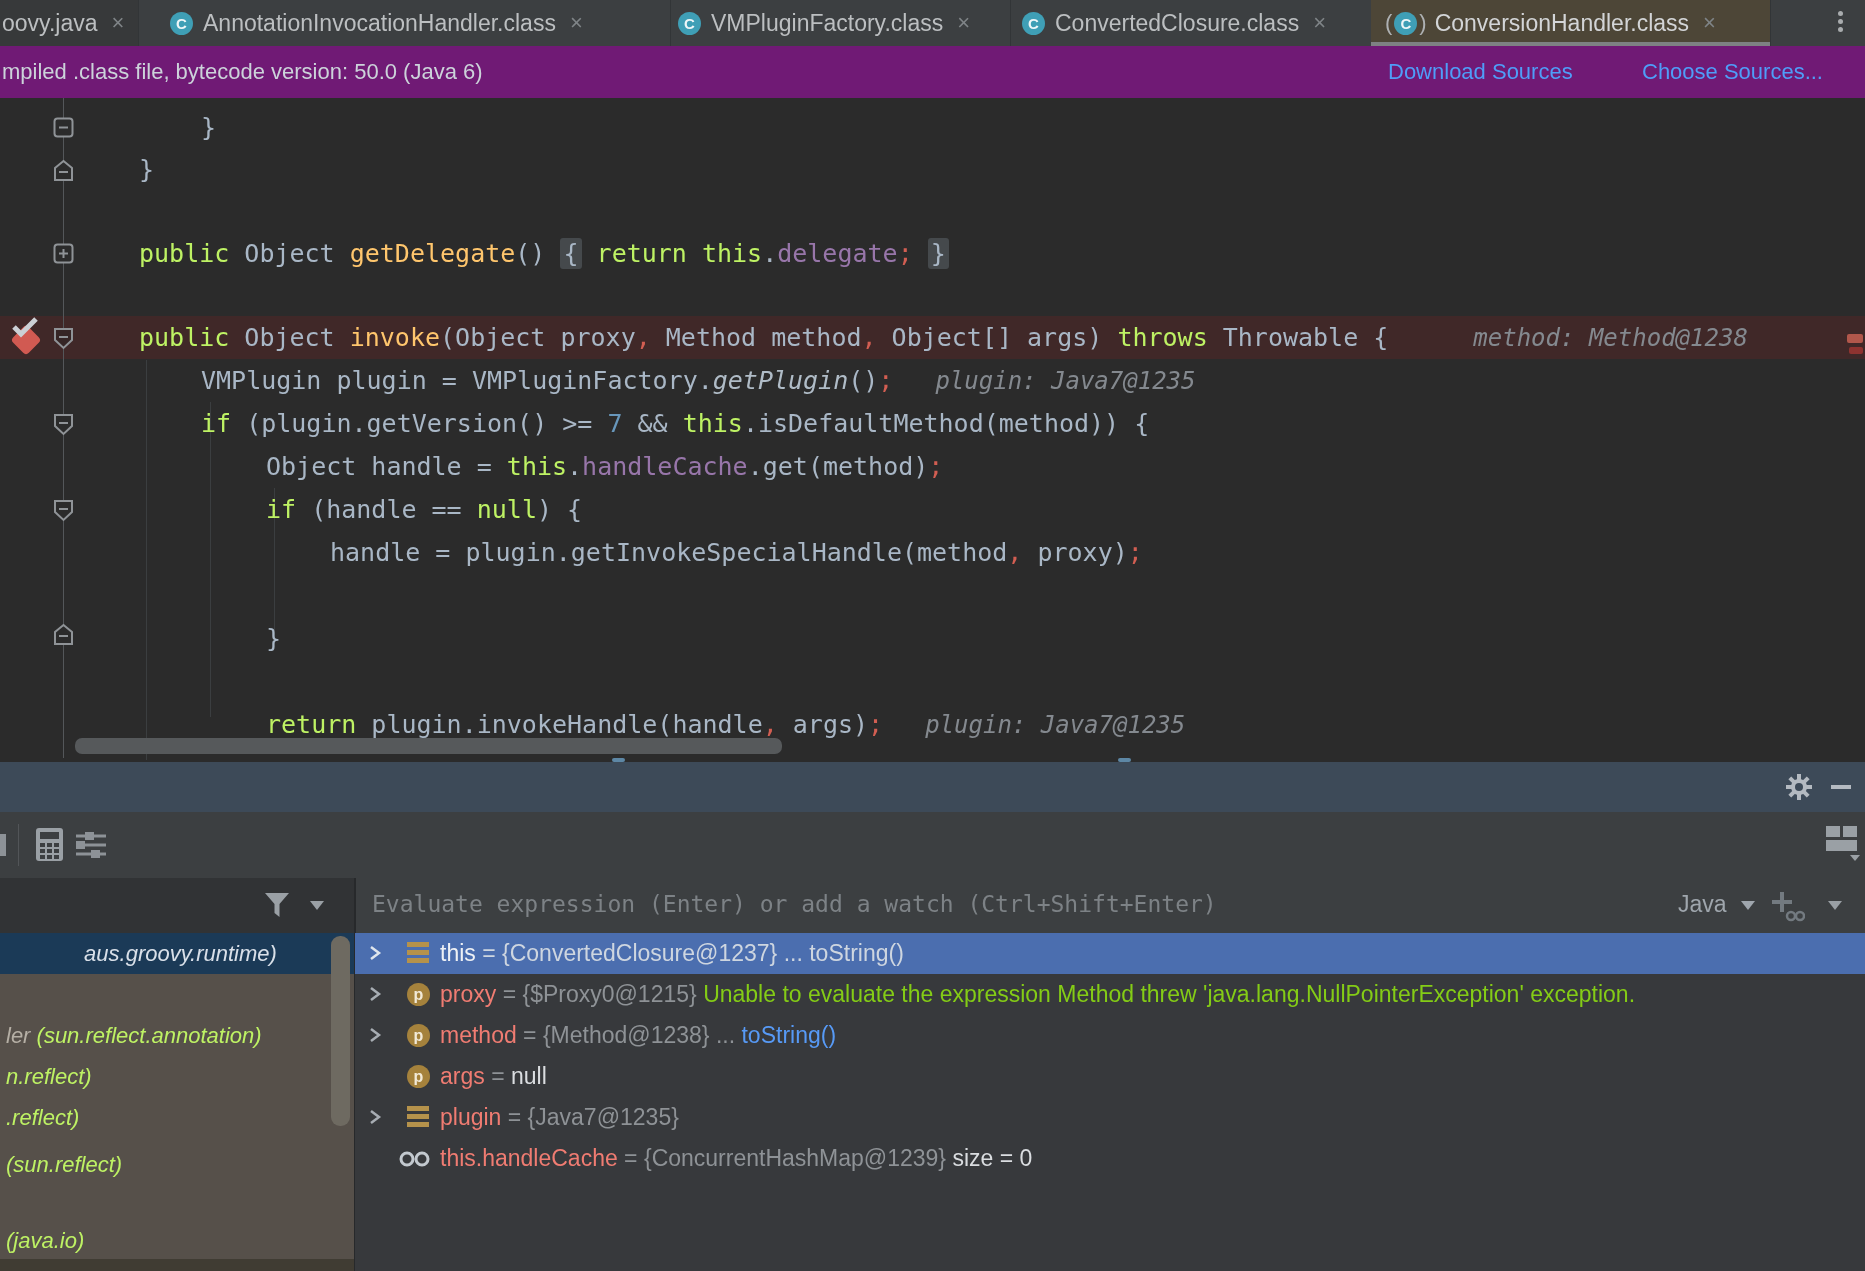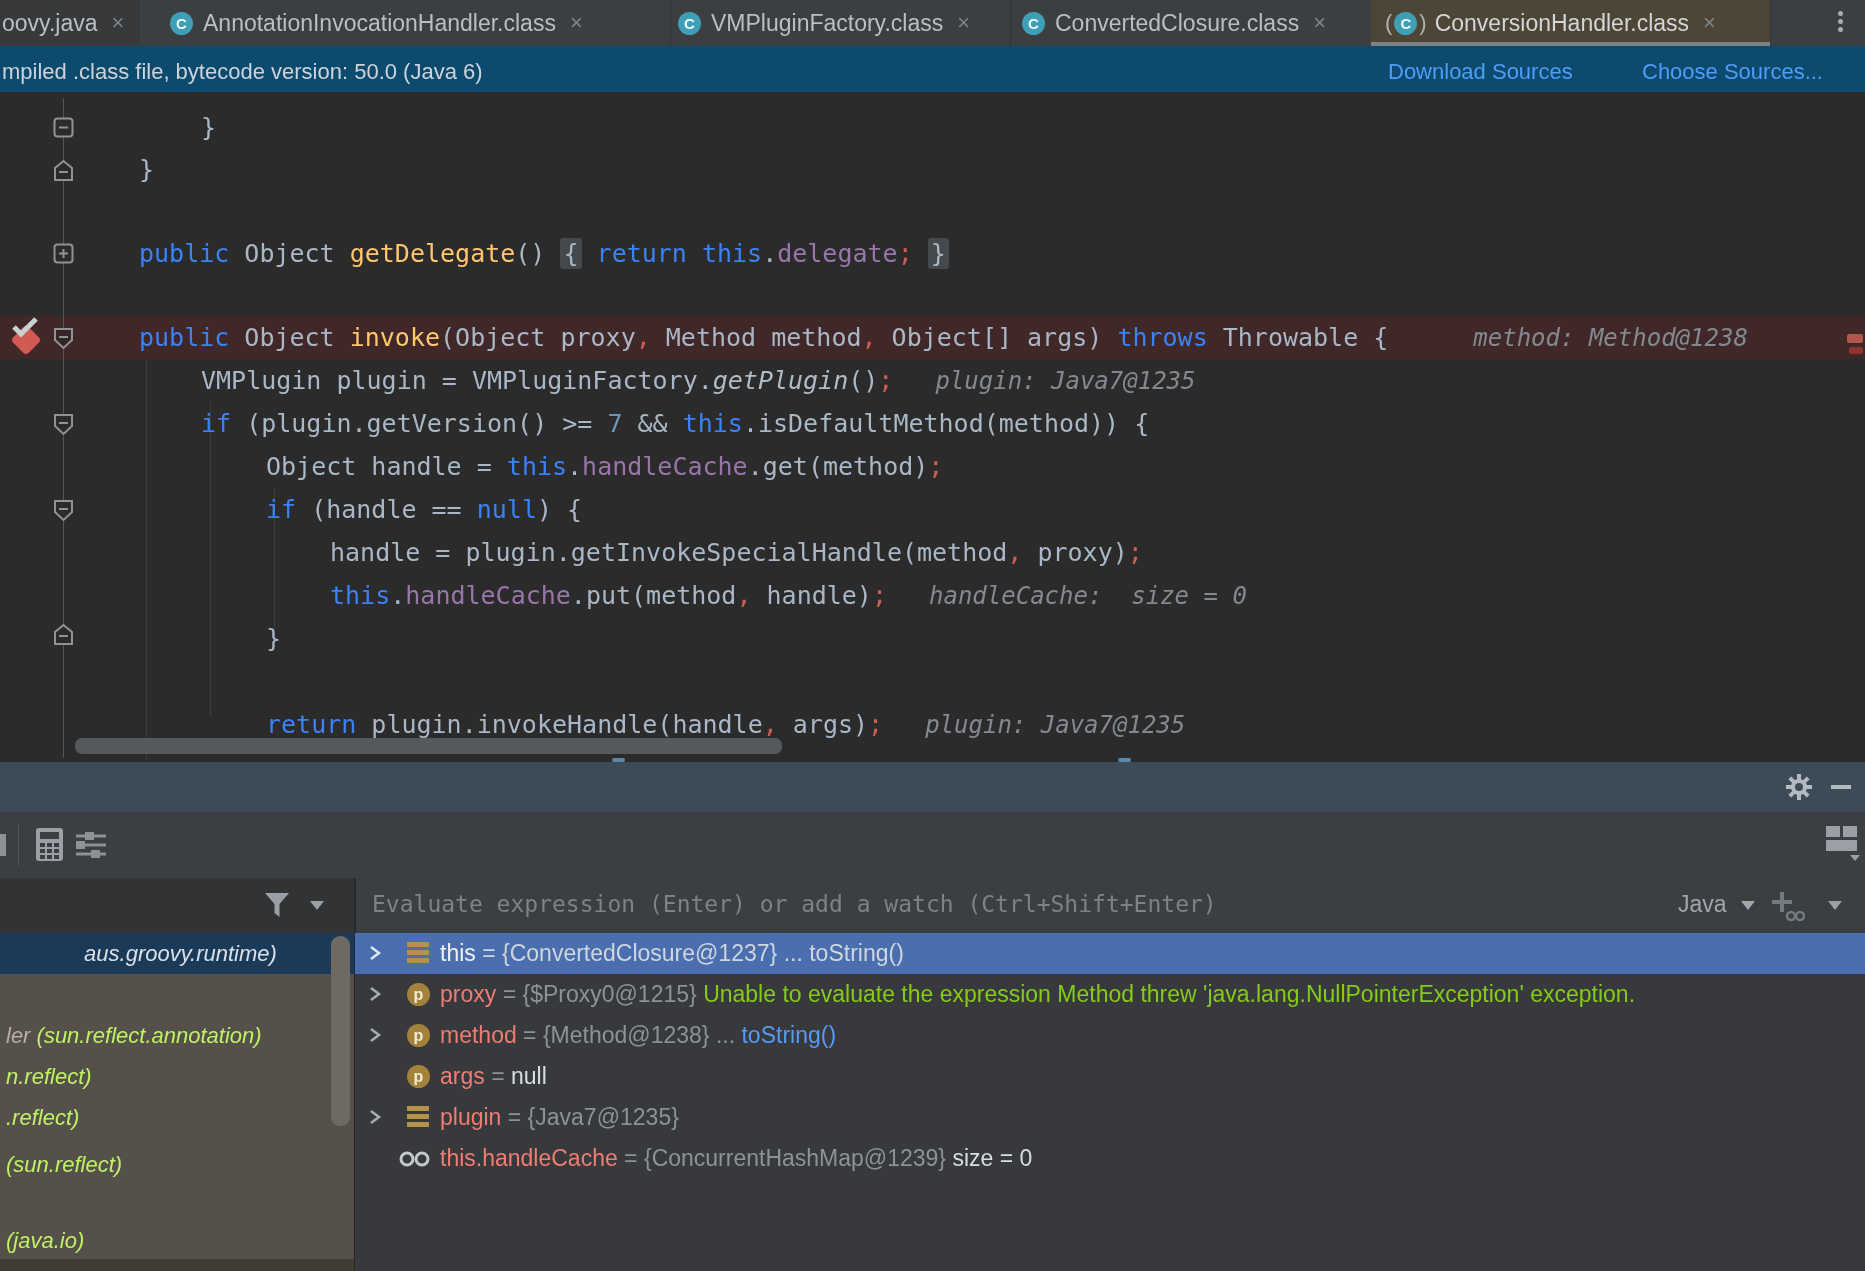--- a/index.html
+++ b/index.html
@@ -14,32 +14,32 @@
   .tab .close{margin-left:14px;color:#7f8487;font-size:22px;line-height:22px;cursor:default;}
   .tab.active{background:#4d4637;color:#d3d5d7;}
   .tab .underline{position:absolute;left:0;bottom:0;width:100%;height:4px;background:#7e8183;}
   .cicon{width:23px;height:23px;border-radius:50%;background:#3f9fb6;color:#eef6f8;
          font-size:15px;font-weight:bold;display:flex;align-items:center;justify-content:center;
          margin-right:10px;flex:0 0 auto;}
   .paren{color:#aeb1b3;font-size:22px;margin:0 2px;}
   .dots i{display:block;width:5px;height:5px;border-radius:50%;background:#a9acae;margin:3px auto;}
 
   
-  #banner{left:0;top:46px;width:1865px;height:46px;background:#0c4a6e;color:#ccd3da;
+  #banner{left:0;top:46px;width:1865px;height:52px;background:#701a75;color:#ccd3da;
           font-size:22px;}
   #banner .msg{position:absolute;left:2px;top:13px;}
   .bannerlink{position:absolute;top:13px;color:#4f9df8;cursor:pointer;}
 
   
   #editor{left:0;top:98px;width:1865px;height:664px;background:#2b2b2b;
           font-family:"DejaVu Sans Mono",monospace;font-size:25px;}
   #gutterline{left:63px;top:0;width:1px;height:660px;background:#54575a;}
   .guide{position:absolute;width:1px;background:#3b3e40;}
   .codeline{position:absolute;height:43px;line-height:43px;white-space:pre;}
-  .tk-kw{color:#3b82f6;} .tk-id{color:#a9b7c6;} .tk-md{color:#ffc66d;}
+  .tk-kw{color:#bef264;} .tk-id{color:#a9b7c6;} .tk-md{color:#ffc66d;}
   .tk-fi{color:#9876aa;} .tk-num{color:#6897bb;} .tk-pun{color:#d25e52;}
   .tk-it{color:#b0bcc7;font-style:italic;}
   .tk-bhl{color:#a9b7c6;background:#45494c;border-radius:3px;padding:1px 3px;}
   .code-hint{color:#84898f;font-style:italic;margin-left:42px;font-size:24px;}
   #bpband{left:0;top:218px;width:1865px;height:43px;background:#402828;}
   .foldmark{position:absolute;left:53px;}
   #hscroll{left:75px;top:640px;width:707px;height:16px;background:#56595b;border-radius:7px;}
   .stripe{position:absolute;border-radius:2px;}
 
   
@@ -174,21 +174,20 @@
 
     <div class="codeline" style="left:201px;top:8px;"><span class="tk-id">}</span></div>
     <div class="codeline" style="left:139px;top:50px;"><span class="tk-id">}</span></div>
     <div class="codeline" style="left:139px;top:134px;"><span class="tk-kw">public </span><span class="tk-id">Object </span><span class="tk-md">getDelegate</span><span class="tk-id">() </span><span class="tk-bhl">{</span><span class="tk-id"> </span><span class="tk-kw">return </span><span class="tk-kw">this</span><span class="tk-id">.</span><span class="tk-fi">delegate</span><span class="tk-pun">;</span><span class="tk-id"> </span><span class="tk-bhl">}</span></div>
     <div class="codeline" style="left:139px;top:218px;"><span class="tk-kw">public </span><span class="tk-id">Object </span><span class="tk-md">invoke</span><span class="tk-id">(Object proxy</span><span class="tk-pun">,</span><span class="tk-id"> Method method</span><span class="tk-pun">,</span><span class="tk-id"> Object[] args) </span><span class="tk-kw">throws </span><span class="tk-id">Throwable {</span><span class="code-hint" style="margin-left:85px;">method: Method@1238</span></div>
     <div class="codeline" style="left:201px;top:261px;"><span class="tk-id">VMPlugin plugin = VMPluginFactory.</span><span class="tk-it">getPlugin</span><span class="tk-id">()</span><span class="tk-pun">;</span><span class="code-hint">plugin: Java7@1235</span></div>
     <div class="codeline" style="left:201px;top:304px;"><span class="tk-kw">if </span><span class="tk-id">(plugin.getVersion() &gt;= </span><span class="tk-num">7</span><span class="tk-id"> &amp;&amp; </span><span class="tk-kw">this</span><span class="tk-id">.isDefaultMethod(method)) {</span></div>
     <div class="codeline" style="left:266px;top:347px;"><span class="tk-id">Object handle = </span><span class="tk-kw">this</span><span class="tk-id">.</span><span class="tk-fi">handleCache</span><span class="tk-id">.get(method)</span><span class="tk-pun">;</span></div>
     <div class="codeline" style="left:266px;top:390px;"><span class="tk-kw">if </span><span class="tk-id">(handle == </span><span class="tk-kw">null</span><span class="tk-id">) {</span></div>
     <div class="codeline" style="left:330px;top:433px;"><span class="tk-id">handle = plugin.getInvokeSpecialHandle(method</span><span class="tk-pun">,</span><span class="tk-id"> proxy)</span><span class="tk-pun">;</span></div>
-    <div class="codeline" style="left:330px;top:476px;"><span class="tk-kw">this</span><span class="tk-id">.</span><span class="tk-fi">handleCache</span><span class="tk-id">.put(method</span><span class="tk-pun">,</span><span class="tk-id"> handle)</span><span class="tk-pun">;</span><span class="code-hint">handleCache:  size = 0</span></div>
     <div class="codeline" style="left:266px;top:519px;"><span class="tk-id">}</span></div>
     <div class="codeline" style="left:266px;top:605px;"><span class="tk-kw">return </span><span class="tk-id">plugin.invokeHandle(handle</span><span class="tk-pun">,</span><span class="tk-id"> args)</span><span class="tk-pun">;</span><span class="code-hint">plugin: Java7@1235</span></div>
 
     <div class="stripe" style="left:1847px;top:236px;width:16px;height:9px;background:#b1574b;"></div>
     <div class="stripe" style="left:1849px;top:249px;width:14px;height:7px;background:#8e3330;"></div>
 
     <div id="hscroll" class="abs"></div>
     <div class="stripe" style="left:612px;top:660px;width:13px;height:4px;background:#5d87a5;"></div>
     <div class="stripe" style="left:1118px;top:660px;width:13px;height:4px;background:#5d87a5;"></div>
   </div>

